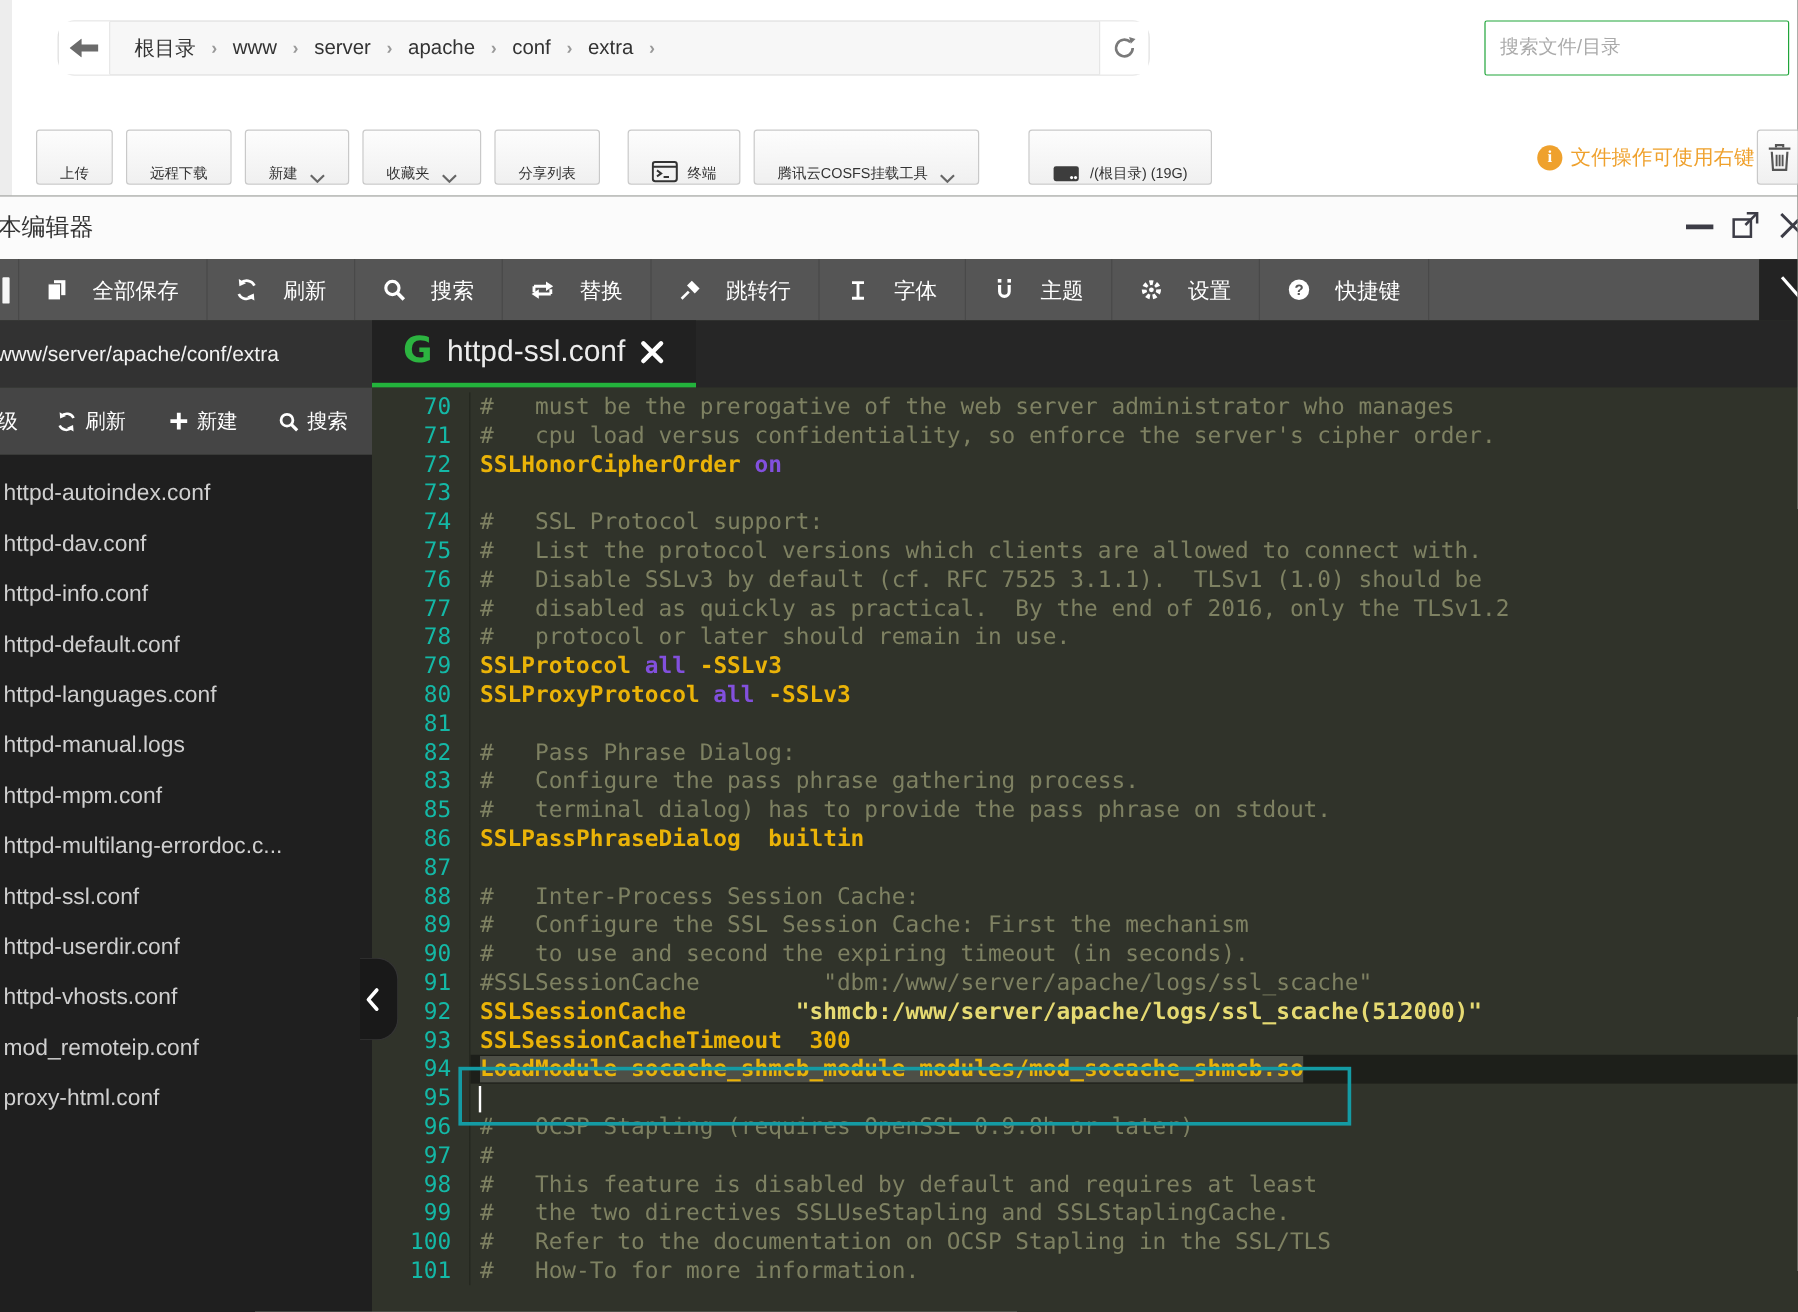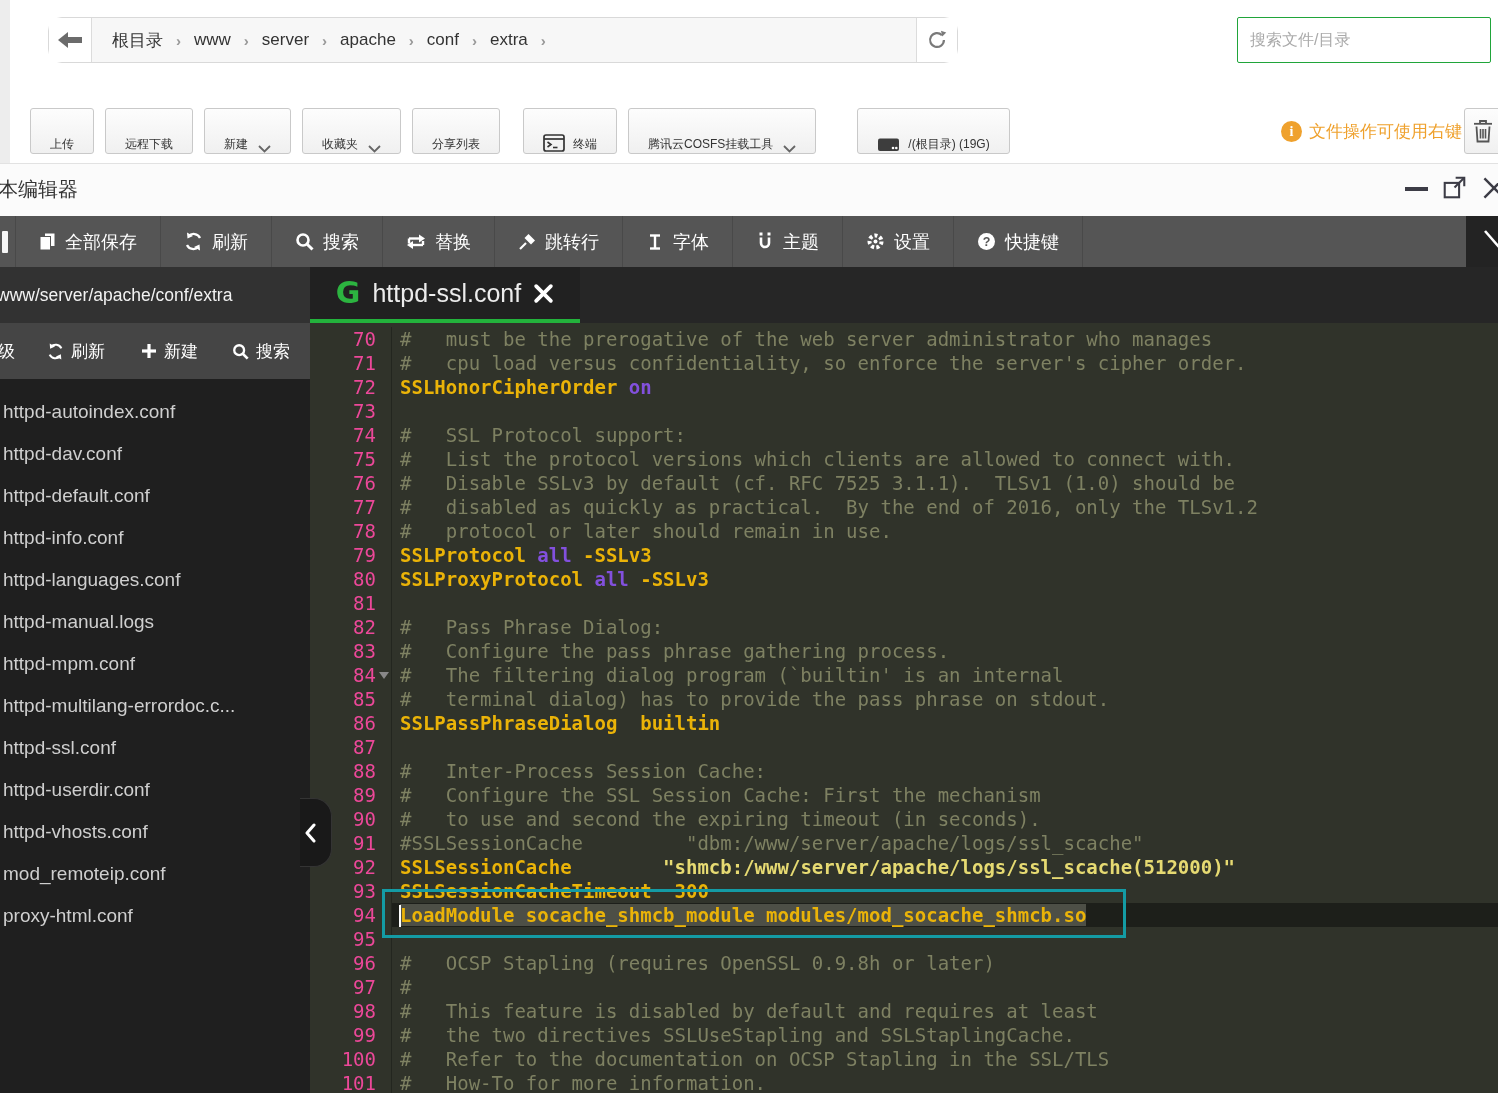--- a/index.html
+++ b/index.html
@@ -37,21 +37,21 @@
   .trash-btn{right:-14px;top:108px;width:48px;height:46px;box-sizing:border-box;background:linear-gradient(#fdfdfd,#f0f0f0);
     border:1px solid #c9c9c9;border-radius:3px;display:flex;align-items:center;justify-content:flex-start;padding-left:7px;cursor:pointer;}
 
   
   .modal{left:0;top:163px;width:1498px;height:930px;background:#2f3329;border-top:1px solid #e2e2e2;}
   .mtitle-bar{left:0;top:0;width:100%;height:52px;background:#fbfbfb;}
   .mtitle{position:absolute;left:-22px;top:12px;font-size:20px;color:#333;white-space:nowrap;}
   .win-ctl{position:absolute;top:15px;cursor:pointer;}
 
   .etoolbar{left:0;top:52px;width:1466px;height:51px;background:#555555;display:flex;align-items:stretch;padding-left:15px;box-sizing:border-box;}
-  .ebtn{display:flex;align-items:center;gap:9px;padding:0 23px;color:#fff;font-size:18px;cursor:pointer;
+  .ebtn{display:flex;align-items:center;gap:21px;padding:0 23px;color:#fff;font-size:18px;cursor:pointer;
     border-left:1px solid #494949;white-space:nowrap;}
   .ebtn:last-of-type{border-right:1px solid #494949;}
   .etoolbar-corner{left:1466px;top:52px;width:32px;height:51px;background:#232323;}
   .toolbar-sliver{left:2px;top:67px;width:6px;height:22px;background:#fff;border-radius:1px;opacity:.95;}
 
   
   .side-path{left:0;top:103px;width:310px;height:56px;background:#323232;display:flex;align-items:center;overflow:hidden;}
   .side-path span{margin-left:-3px;color:#f2f2f2;font-size:17.5px;white-space:nowrap;}
   .tab-bar{left:310px;top:103px;width:1188px;height:56px;background:#262626;}
   .tab{position:absolute;left:0;top:0;width:270px;height:52px;background:#212121;display:flex;align-items:center;justify-content:center;gap:12px;cursor:pointer;}
@@ -69,21 +69,21 @@
   .file-list{left:0;top:215px;width:310px;height:715px;background:#1f1f1f;padding-top:12px;box-sizing:border-box;}
   .file-item{height:42px;display:flex;align-items:center;padding-left:3px;color:#cfcfcf;font-size:19px;cursor:pointer;white-space:nowrap;overflow:hidden;}
 
   .collapse-handle{left:300px;top:634px;width:32px;height:69px;background:#191919;border:1px solid #343434;border-left:none;
     border-radius:0 18px 18px 0;display:flex;align-items:center;justify-content:flex-start;padding-left:4px;box-sizing:border-box;cursor:pointer;z-index:9;}
 
   
   .code-area{left:310px;top:159px;width:1188px;height:771px;background:#30332a;overflow:hidden;}
   .code-lines{padding-top:4px;}
   .crow{display:flex;height:24px;line-height:24px;font-family:"DejaVu Sans Mono","Liberation Mono",monospace;font-size:19px;}
-  .gut{width:82px;box-sizing:border-box;flex:0 0 82px;text-align:right;padding-right:15px;color:#ec4899;
+  .gut{width:82px;box-sizing:border-box;flex:0 0 82px;text-align:right;padding-right:15px;color:#14b8a6;
     border-right:1px solid #23261f;position:relative;}
   .fold-arrow{position:absolute;right:2px;top:9px;width:0;height:0;border-left:5px solid transparent;border-right:5px solid transparent;border-top:7px solid #888;}
   .ccode{flex:1;white-space:pre;padding-left:8px;}
   .crow.active .ccode{background:#1d1f1a;}
   .t-c{color:#7e8162;}
   .t-k{color:#eab308;font-weight:bold;}
   .t-a{color:#8250dd;font-weight:bold;}
   .t-s{color:#e6da72;font-weight:bold;}
   .sel{background:#4d4f46;}
   .hl-box{left:72px;top:566px;width:744px;height:49px;border:3px solid #149ba4;box-sizing:border-box;z-index:10;pointer-events:none;}
@@ -332,22 +332,22 @@
         <circle cx="8" cy="8" r="5.5" fill="none" stroke="#fff" stroke-width="2.6"></circle>
         <line x1="12.2" y1="12.2" x2="17.5" y2="17.5" stroke="#fff" stroke-width="3"></line>
       </svg>
       <span>搜索</span>
     </div>
   </div>
 
   <div class="abs file-list">
       <div class="file-item">httpd-autoindex.conf</div>
       <div class="file-item">httpd-dav.conf</div>
+      <div class="file-item">httpd-info.conf</div>
       <div class="file-item">httpd-default.conf</div>
-      <div class="file-item">httpd-info.conf</div>
       <div class="file-item">httpd-languages.conf</div>
       <div class="file-item">httpd-manual.logs</div>
       <div class="file-item">httpd-mpm.conf</div>
       <div class="file-item">httpd-multilang-errordoc.c...</div>
       <div class="file-item">httpd-ssl.conf</div>
       <div class="file-item">httpd-userdir.conf</div>
       <div class="file-item">httpd-vhosts.conf</div>
       <div class="file-item">mod_remoteip.conf</div>
       <div class="file-item">proxy-html.conf</div>
     </div>
@@ -410,24 +410,20 @@
         </div>
         <div class="crow">
           <div class="gut">82</div>
           <div class="ccode"><span class="t-c">#   Pass Phrase Dialog:</span></div>
         </div>
         <div class="crow">
           <div class="gut">83</div>
           <div class="ccode"><span class="t-c">#   Configure the pass phrase gathering process.</span></div>
         </div>
         <div class="crow">
-          <div class="gut">84<span class="fold-arrow"></span></div>
-          <div class="ccode"><span class="t-c">#   The filtering dialog program (`builtin' is an internal</span></div>
-        </div>
-        <div class="crow">
           <div class="gut">85</div>
           <div class="ccode"><span class="t-c">#   terminal dialog) has to provide the pass phrase on stdout.</span></div>
         </div>
         <div class="crow">
           <div class="gut">86</div>
           <div class="ccode"><span class="t-k">SSLPassPhraseDialog  builtin</span></div>
         </div>
         <div class="crow">
           <div class="gut">87</div>
           <div class="ccode"></div>

